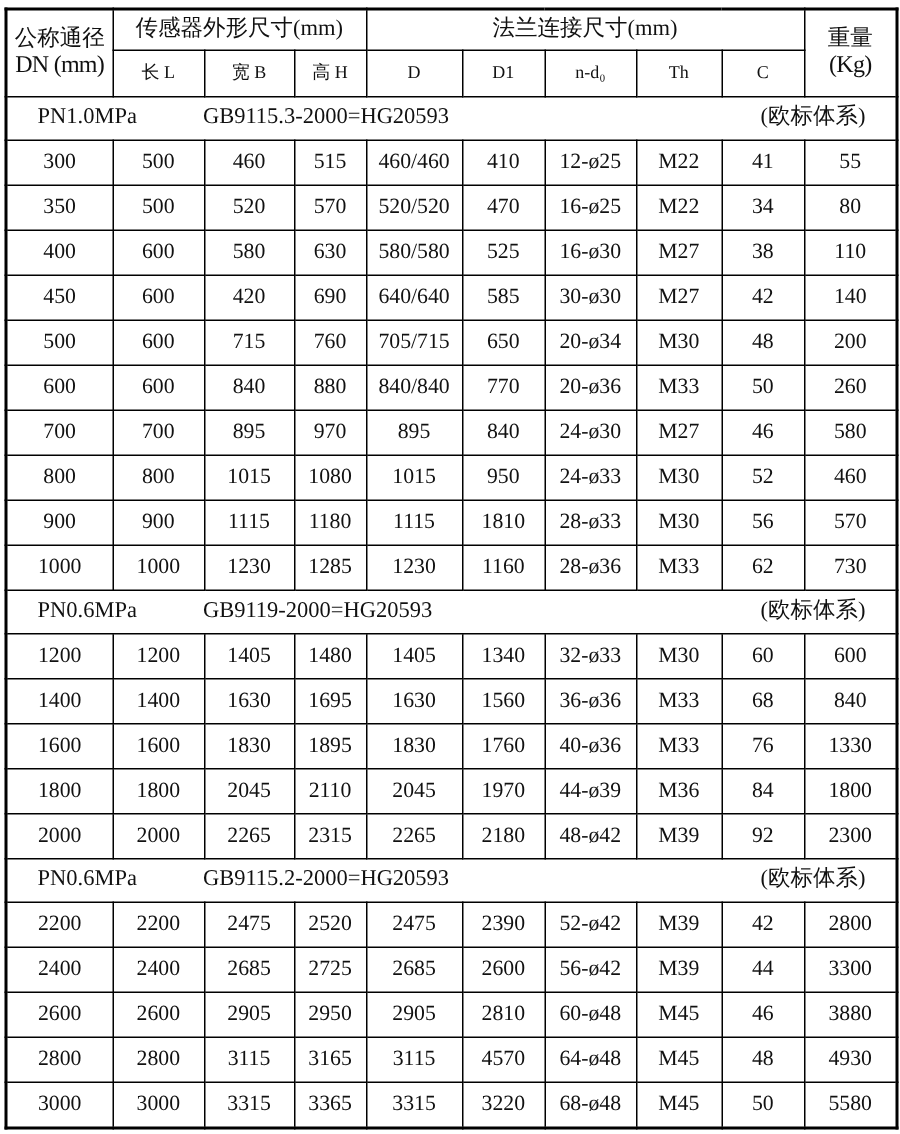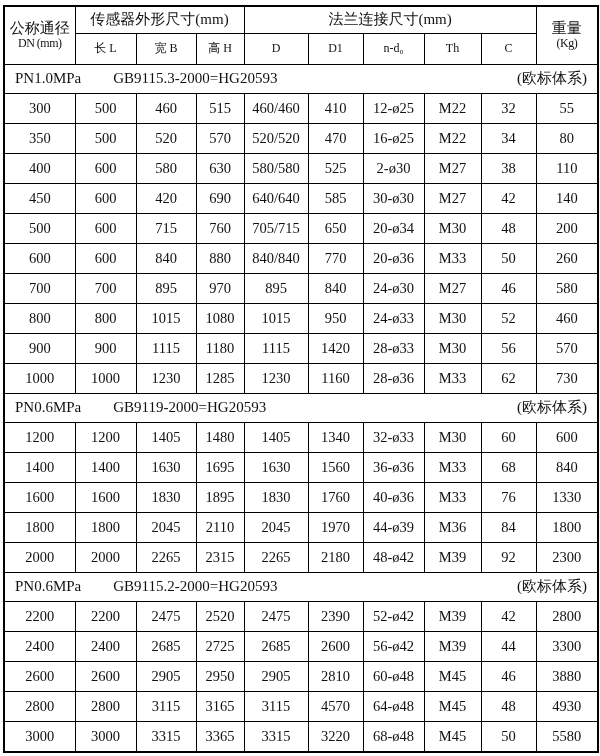--- a/index.html
+++ b/index.html
@@ -30,34 +30,34 @@
     padding: 0 2px;
     font-size: 14.5px;
     line-height: 1.15;
     overflow: hidden;
     white-space: nowrap;
   }
   thead tr.head-top th { height: 26px; font-size: 15px; font-weight: normal; }
   thead tr.head-sub th { height: 30px; font-size: 12px; font-weight: normal; }
   th.rowspan2 { height: auto; }
   .hdr-line1 { display: block; font-size: 15px; }
-  .hdr-line2 { display: block; font-size: 12px; letter-spacing: -0.5px; }
+  .hdr-line2 { display: block; font-size: 16px; letter-spacing: -0.5px; }
   tbody td { height: 29px; }
   tr.section-row td.section-cell {
     height: 28px;
-    padding: 0 10px;
+    padding: 0 20px;
     font-size: 15px;
   }
   .section-flex {
     display: flex;
     align-items: center;
     width: 100%;
   }
   .section-pressure { white-space: nowrap; }
-  .section-standard { white-space: nowrap; margin-left: 32px; }
+  .section-standard { white-space: nowrap; margin-left: 44px; }
   .section-note { white-space: nowrap; margin-left: auto; }
 </style>
 </head>
 <body>
 
 <div class="page">
   <table class="spec">
     <colgroup>
       <col style="width:71px">
       <col style="width:61px">
@@ -106,21 +106,21 @@
         </tr>
         <tr>
           <td>300</td>
           <td>500</td>
           <td>460</td>
           <td>515</td>
           <td>460/460</td>
           <td>410</td>
           <td>12-ø25</td>
           <td>M22</td>
-          <td>32</td>
+          <td>41</td>
           <td>55</td>
         </tr>
         <tr>
           <td>350</td>
           <td>500</td>
           <td>520</td>
           <td>570</td>
           <td>520/520</td>
           <td>470</td>
           <td>16-ø25</td>
@@ -128,21 +128,21 @@
           <td>34</td>
           <td>80</td>
         </tr>
         <tr>
           <td>400</td>
           <td>600</td>
           <td>580</td>
           <td>630</td>
           <td>580/580</td>
           <td>525</td>
-          <td>2-ø30</td>
+          <td>16-ø30</td>
           <td>M27</td>
           <td>38</td>
           <td>110</td>
         </tr>
         <tr>
           <td>450</td>
           <td>600</td>
           <td>420</td>
           <td>690</td>
           <td>640/640</td>
@@ -199,21 +199,21 @@
           <td>M30</td>
           <td>52</td>
           <td>460</td>
         </tr>
         <tr>
           <td>900</td>
           <td>900</td>
           <td>1115</td>
           <td>1180</td>
           <td>1115</td>
-          <td>1420</td>
+          <td>1810</td>
           <td>28-ø33</td>
           <td>M30</td>
           <td>56</td>
           <td>570</td>
         </tr>
         <tr>
           <td>1000</td>
           <td>1000</td>
           <td>1230</td>
           <td>1285</td>

